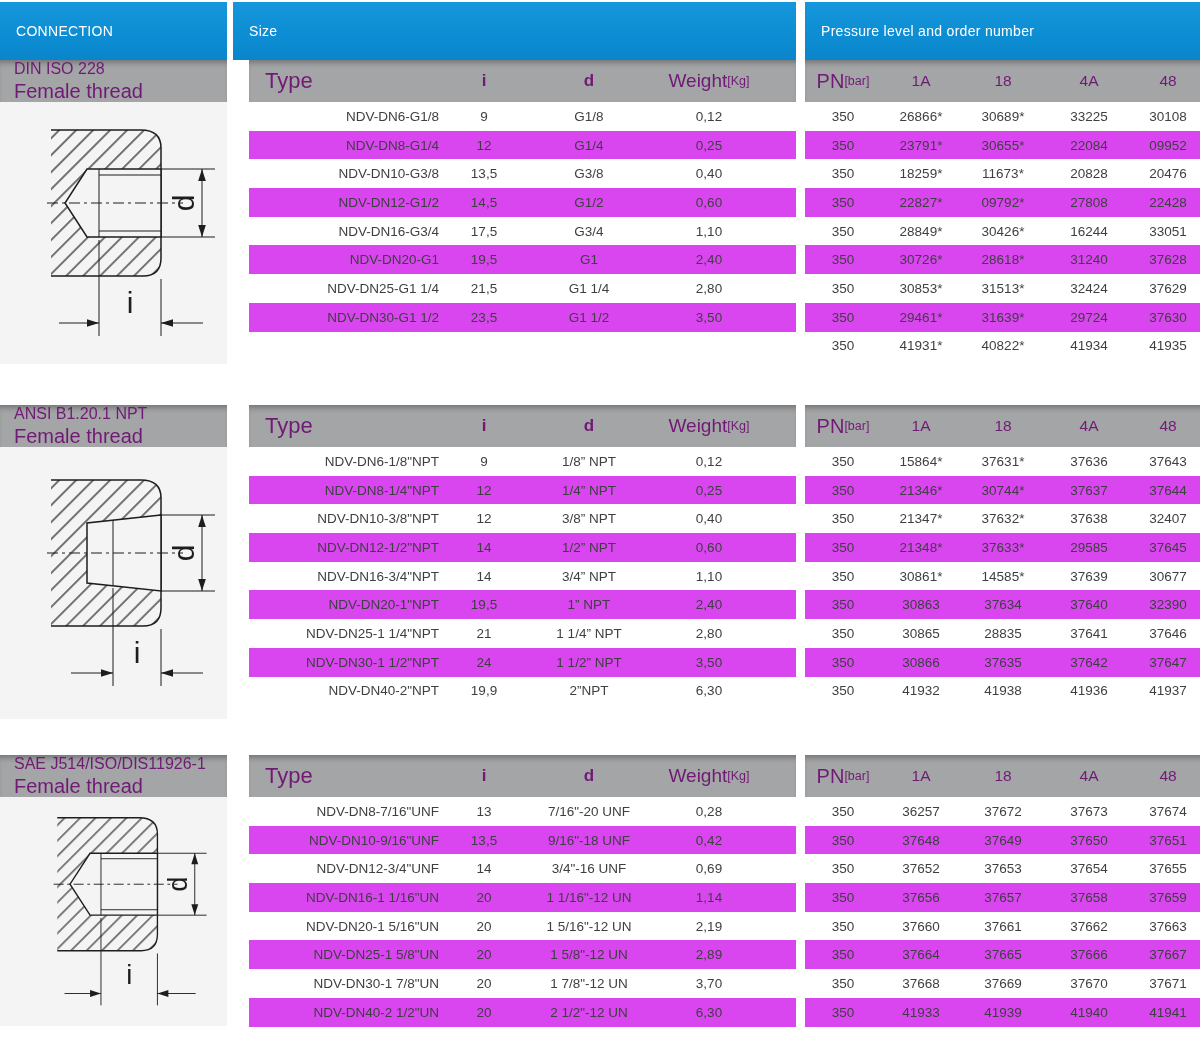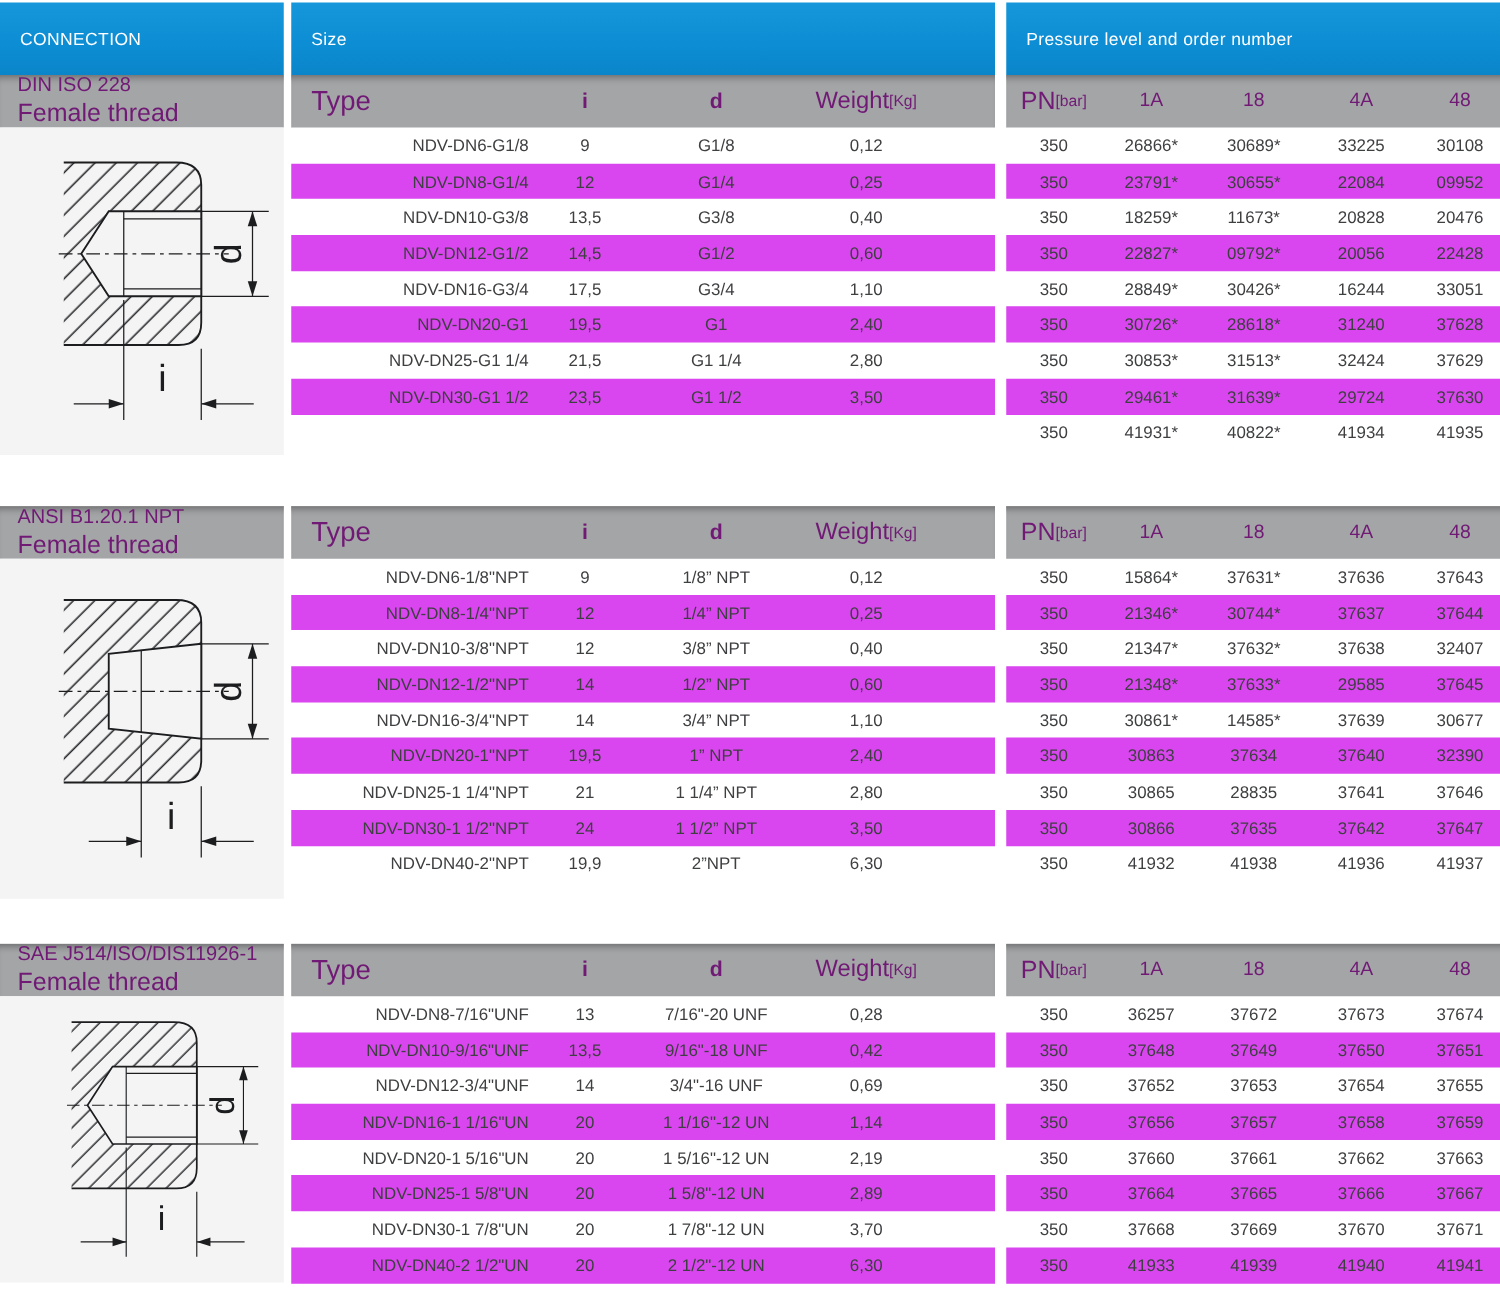--- a/index.html
+++ b/index.html
@@ -13,21 +13,21 @@
 
   .blue-band{height:58px;background:linear-gradient(180deg,#1697db 0%,#0d8ed4 55%,#0a85ca 100%);
              color:#fff;display:flex;align-items:center;padding-left:16px;box-sizing:border-box;
              font-size:14px;letter-spacing:.3px;text-align:right;}
   .gray-band{height:42px;background:#a4a5a7;color:#701a75;box-sizing:border-box;
              box-shadow:inset 0 6px 6px -4px rgba(20,20,20,.4);}
   .label-band{display:flex;flex-direction:column;justify-content:center;padding-left:14px;}
   .label-band .std{font-size:16px;line-height:1.25;}
   .label-band .thr{font-size:20px;line-height:1.2;}
 
-  .size-grid{display:grid;grid-template-columns:190px 90px 120px 120px;box-sizing:border-box;}
+  .size-grid{display:grid;grid-template-columns:190px 90px 120px 120px;box-sizing:border-box;margin-left:16px;}
   .press-grid{display:grid;grid-template-columns:76px 80px 84px 88px 70px;box-sizing:border-box;}
 
   .head-row{align-items:center;}
   .head-row .cell{text-align:center;}
   .type-h{font-size:22px;text-align:left !important;padding-left:16px;}
   .id-h{font-size:17px;font-weight:700;}
   .two-line{display:flex;flex-direction:row;align-items:center;justify-content:center;line-height:1.15;}
   .weight-h .main{font-size:19px;}
   .pn-h .main{font-size:20px;}
   .unit{font-size:12.5px;}
@@ -193,21 +193,21 @@
             <div class="cell c-mid">350</div>
             <div class="cell c-mid">18259*</div>
             <div class="cell c-mid">11673*</div>
             <div class="cell c-mid">20828</div>
             <div class="cell c-mid">20476</div>
           </div>
           <div class="trow press-grid alt">
             <div class="cell c-mid">350</div>
             <div class="cell c-mid">22827*</div>
             <div class="cell c-mid">09792*</div>
-            <div class="cell c-mid">20056</div>
+            <div class="cell c-mid">27808</div>
             <div class="cell c-mid">22428</div>
           </div>
           <div class="trow press-grid">
             <div class="cell c-mid">350</div>
             <div class="cell c-mid">28849*</div>
             <div class="cell c-mid">30426*</div>
             <div class="cell c-mid">16244</div>
             <div class="cell c-mid">33051</div>
           </div>
           <div class="trow press-grid alt">

